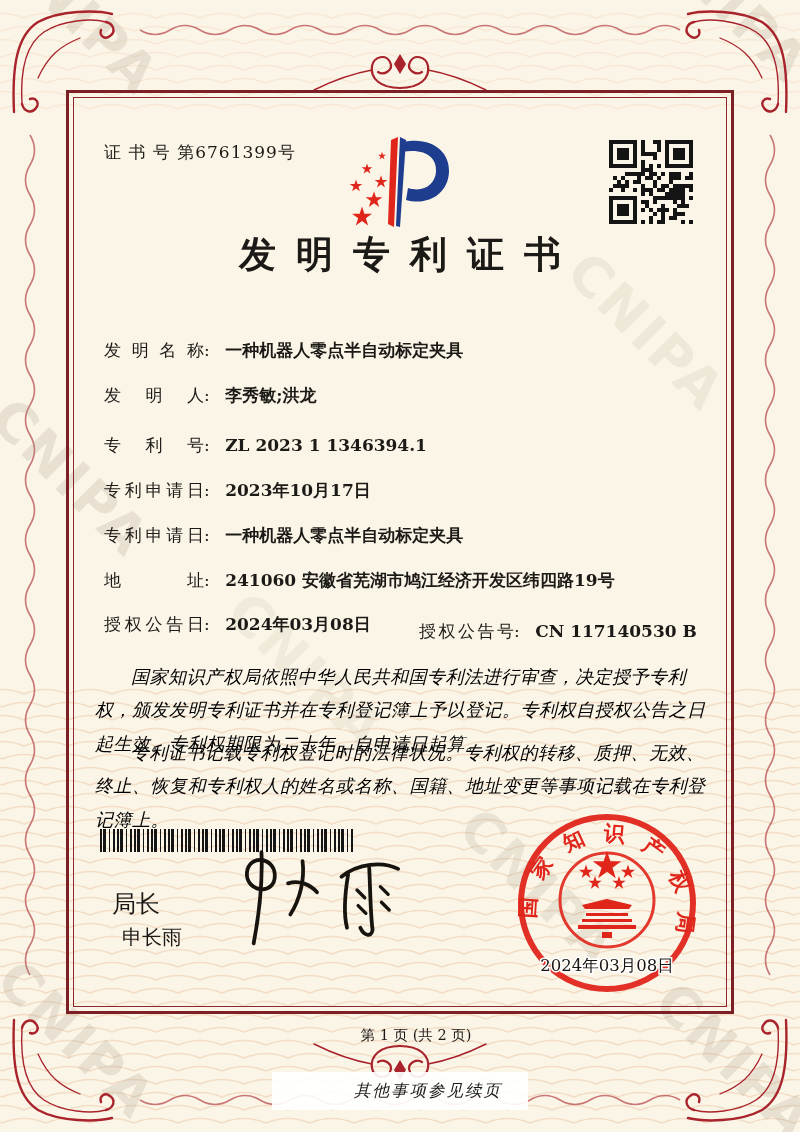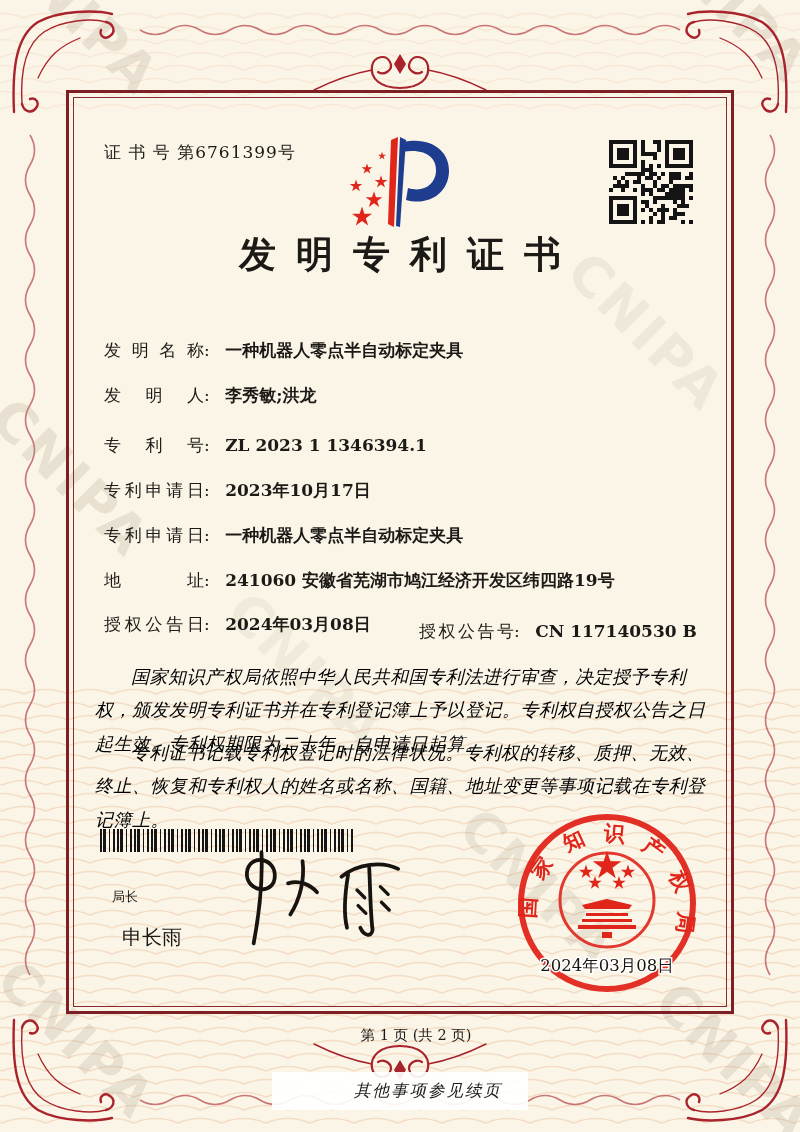--- a/index.html
+++ b/index.html
@@ -31,21 +31,21 @@
     font-size:37px;font-weight:bold;letter-spacing:20px;text-indent:20px;}
   .field{position:absolute;left:104px;font-size:17px;line-height:1.5;}
   .flabel{display:inline-block;width:100px;text-align:justify;text-align-last:justify;vertical-align:top;}
   .fnarrow{width:95px;margin-left:39px;}
   .fcolon{vertical-align:top;}
   .fvalue{margin-left:10px;vertical-align:top;display:inline-block;font-weight:bold;}
   .para{position:absolute;left:95px;width:620px;font-size:18px;line-height:1.85;
     font-style:italic;text-indent:2em;letter-spacing:.5px;color:#000000;}
   .barcode{position:absolute;left:100px;top:829px;width:253px;height:23px;
     background:repeating-linear-gradient(90deg,#141414 0 2px,transparent 2px 3px,#141414 3px 6px,transparent 6px 9px,#141414 9px 10px,transparent 10px 13px,#141414 13px 15px,transparent 15px 17px);}
-  .signoff-title{position:absolute;left:112px;top:888px;font-size:13px;font-family:"DejaVu Sans","Liberation Sans",sans-serif;}
+  .signoff-title{position:absolute;left:112px;top:888px;font-size:24px;font-family:"DejaVu Sans","Liberation Sans",sans-serif;}
   .signoff-name{position:absolute;left:122px;top:924px;font-size:20px;font-family:"DejaVu Sans","Liberation Sans",sans-serif;text-align:center;}
   .signature{position:absolute;left:212px;top:850px;z-index:4;}
   .seal{position:absolute;left:512px;top:808px;z-index:5;}
   .page-info{position:absolute;left:0;top:1026px;width:100%;text-align:center;font-size:14.5px;z-index:4;margin-left:16px;}
   .white-band{position:absolute;left:272px;top:1072px;width:256px;height:38px;background:#ffffff;opacity:.92;z-index:4;}
   .continuation{position:absolute;left:0;top:1080px;width:100%;text-align:center;
     font-size:16.5px;font-style:italic;letter-spacing:2px;z-index:5;margin-left:28px;}
   svg{display:block;}
 </style>
 </head>

